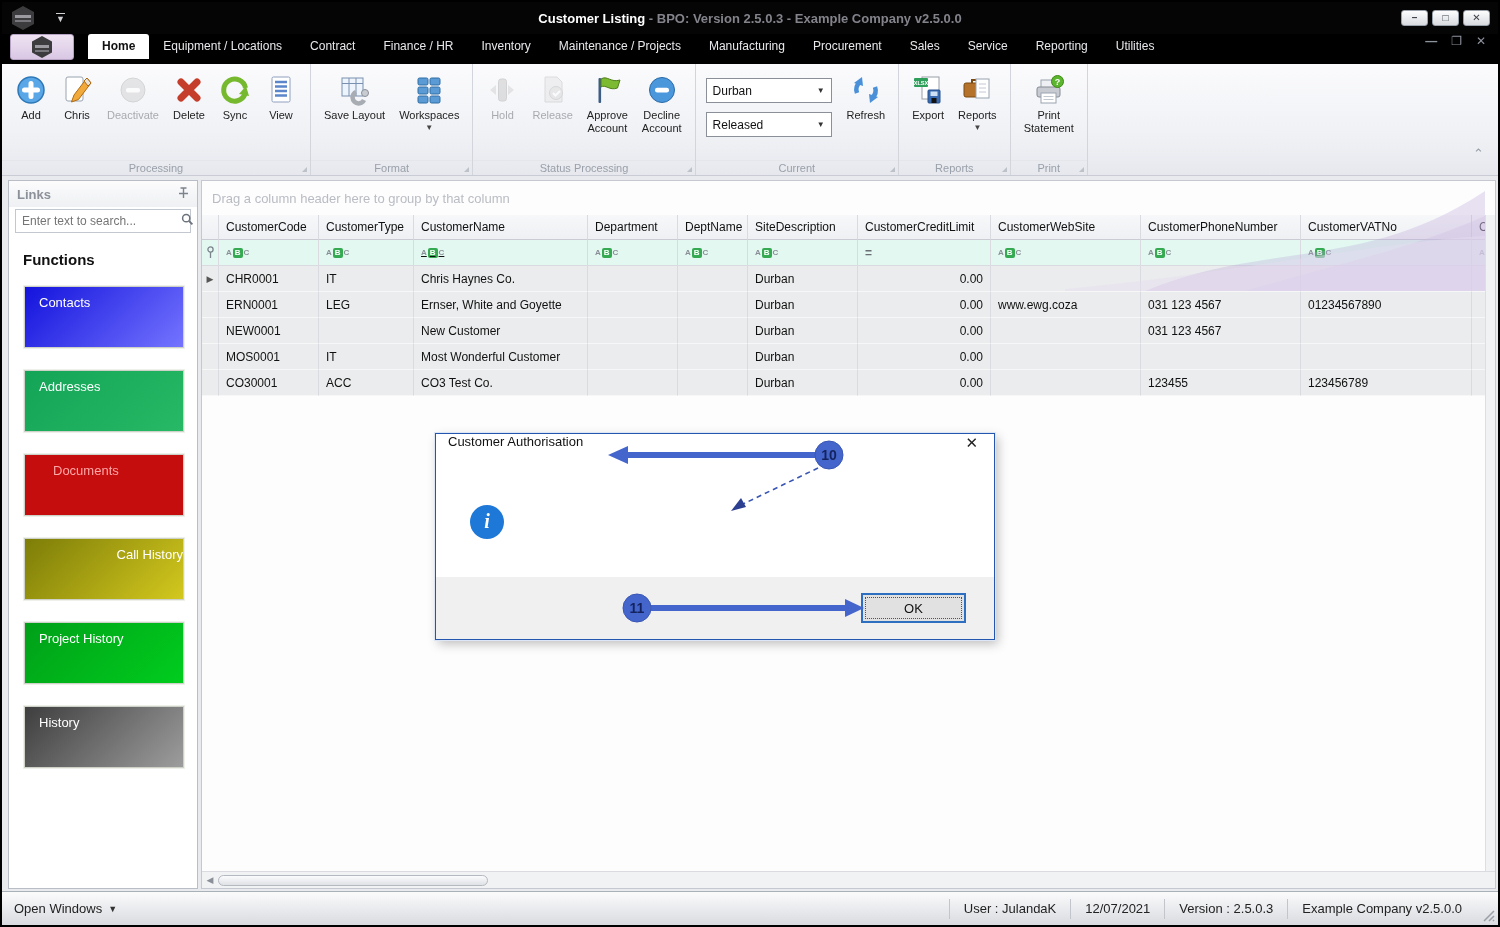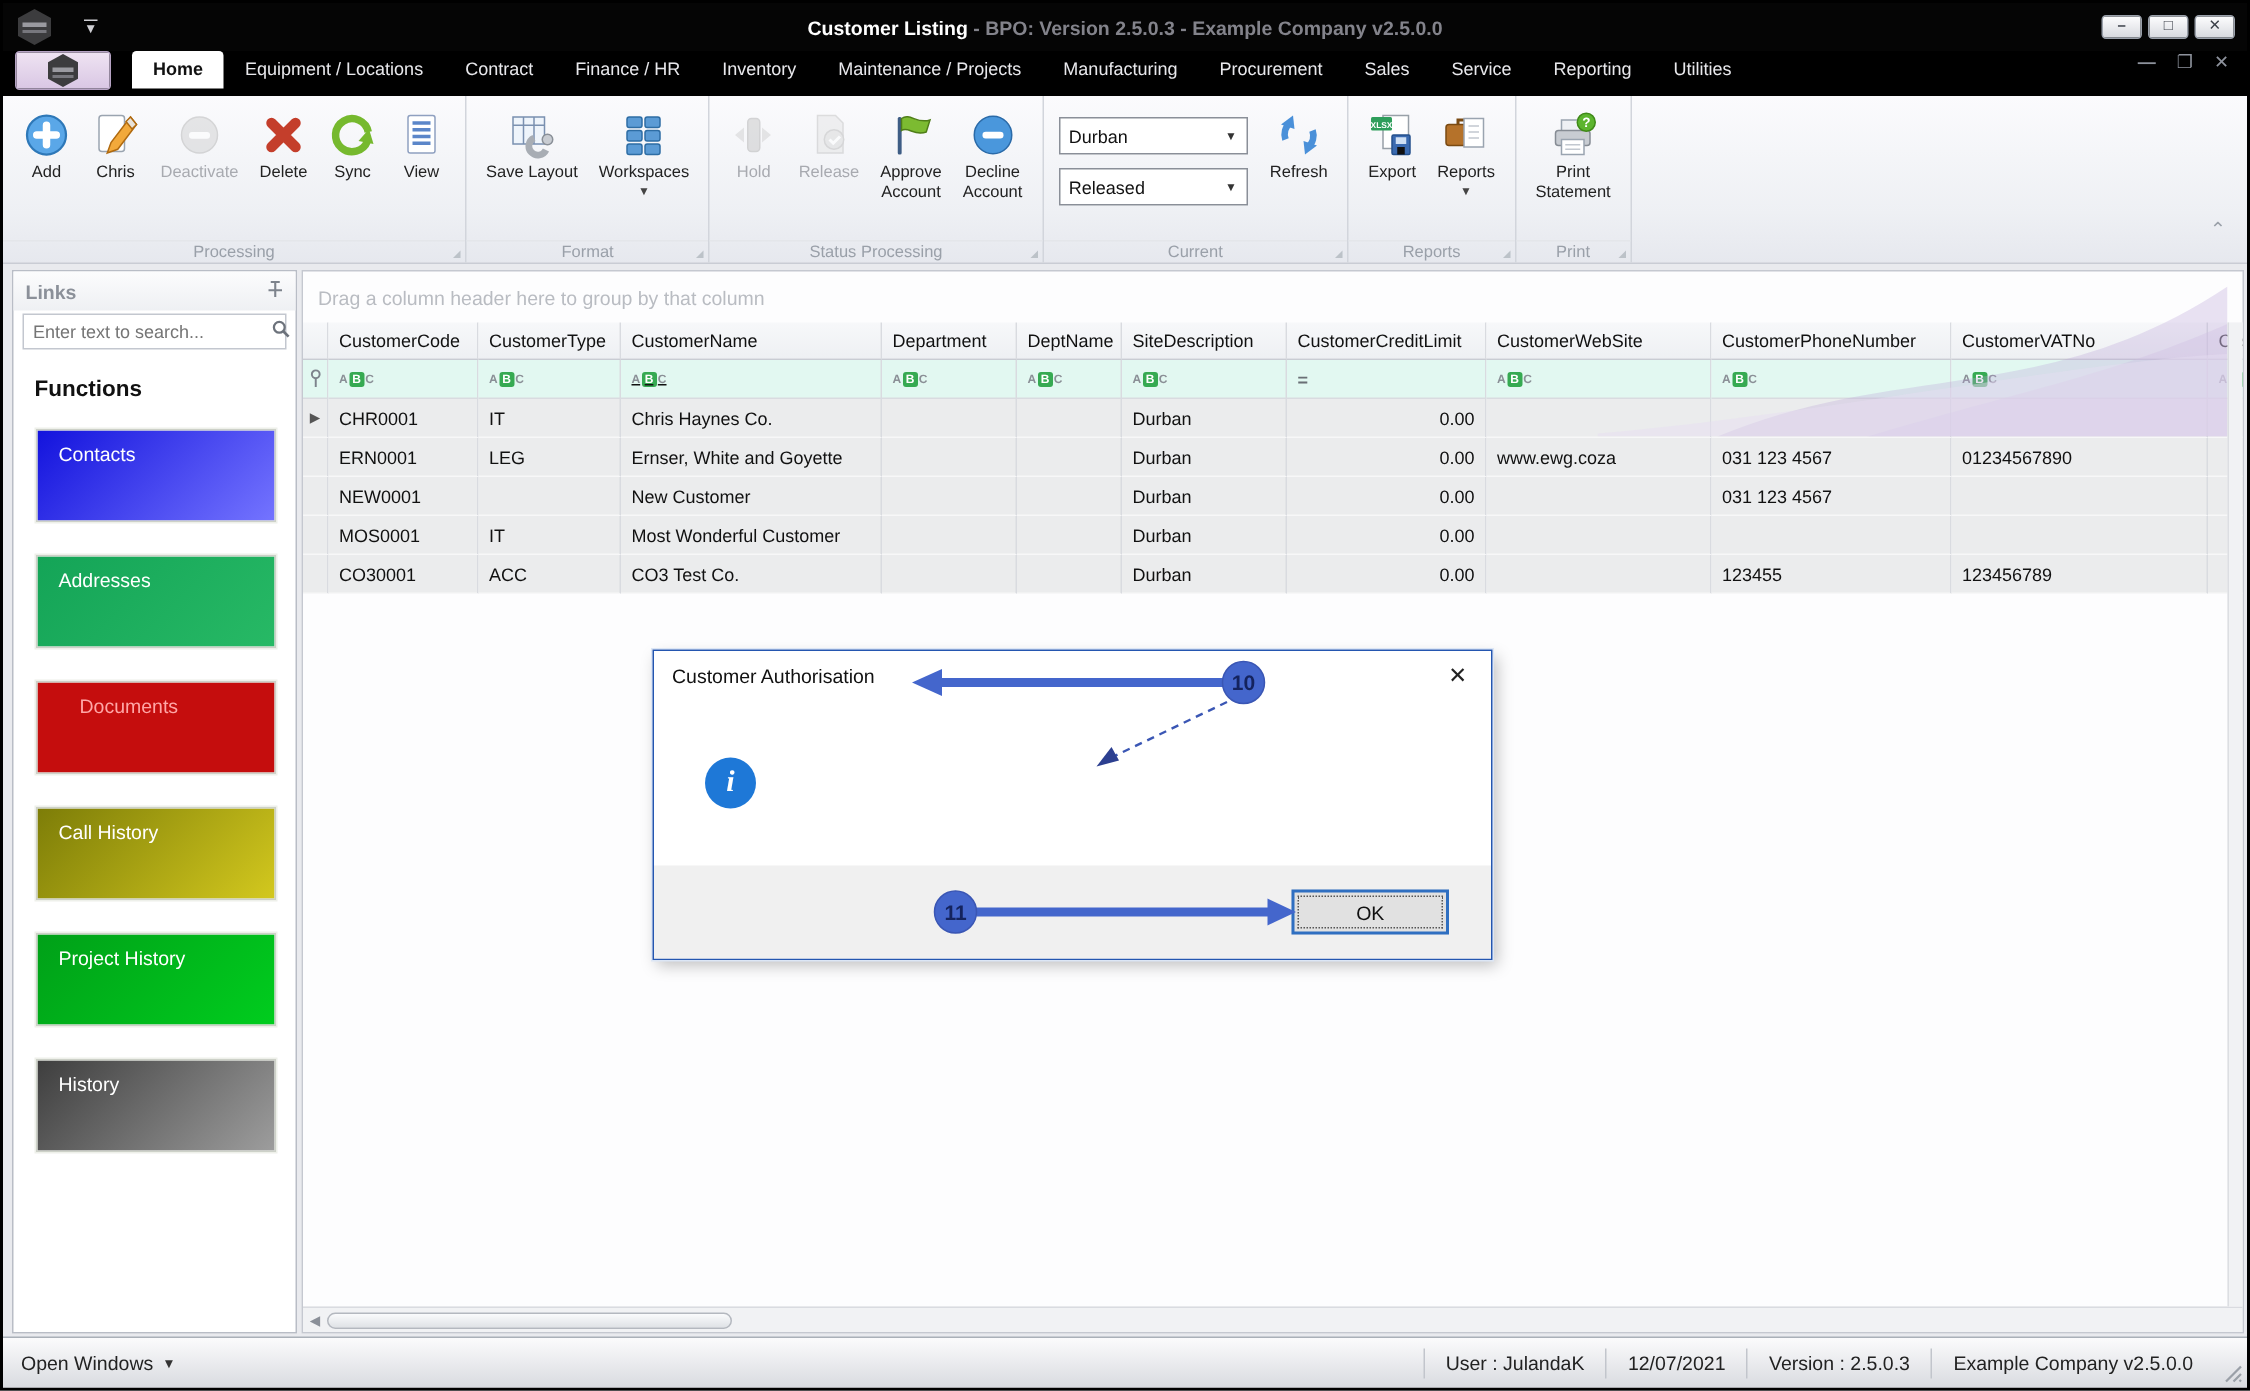--- a/index.html
+++ b/index.html
@@ -81,21 +81,21 @@
   
   .statusbar { height:34px; flex:0 0 auto; background:linear-gradient(#fbfbfc,#d9dbe0); border-top:1px solid #aab0b8; display:flex; align-items:center; font-size:13px; color:#222; position:relative; }
   .sb-left { margin-left:12px; display:flex; align-items:center; gap:6px; }
   .sb-left .dd { font-size:9px; color:#333; }
   .sb-right { margin-left:auto; display:flex; height:100%; align-items:center; margin-right:22px; }
   .sb-seg { padding:0 14px; border-left:1px solid #c2c5cc; height:20px; display:flex; align-items:center; }
   .grip { position:absolute; right:3px; bottom:3px; }
 
   
   .dialog { position:absolute; left:433px; top:431px; width:560px; height:207px; background:#fff; border:1px solid #2456b0; box-shadow:0 0 0 1px #dce6f5, 3px 4px 10px rgba(0,0,0,.25); display:flex; flex-direction:column; z-index:50; }
-  .dlg-title { height:32px; display:flex; align-items:center; padding:12px 12px; font-size:13px; color:#111; flex:0 0 auto; }
+  .dlg-title { height:32px; display:flex; align-items:flex-start; padding:0 12px; font-size:13px; color:#111; flex:0 0 auto; }
   .dlg-close { margin-left:auto; font-size:15px; color:#222; padding:0 4px; }
   .dlg-body { flex:1; display:flex; align-items:center; padding:0 20px 0 34px; gap:16px; }
   .info-icon { width:34px; height:34px; border-radius:50%; background:#1e78d7; color:#fff; flex:0 0 auto; display:flex; align-items:center; justify-content:center; font-weight:bold; font-size:20px; font-family:"Liberation Serif",serif; font-style:italic; }
   .dlg-msg { font-size:13.5px; color:#111; }
   .dlg-footer { height:62px; background:#f0f0f0; flex:0 0 auto; display:flex; align-items:center; justify-content:flex-end; padding-right:28px; }
   .ok-btn { width:105px; height:30px; background:#e1e1e1; border:2px solid #2f6fc1; font-size:13px; color:#111; position:relative; font-family:inherit; }
   .ok-btn:after { content:""; position:absolute; inset:2px; border:1px dotted #555; }
 
   .annot { position:absolute; inset:0; pointer-events:none; z-index:60; }
 </style>
@@ -330,21 +330,21 @@
         <span class="mag"><svg width="13" height="13" viewBox="0 0 13 13">
               <circle cx="5.2" cy="5.2" r="3.6" fill="none" stroke="#6d737c" stroke-width="1.5"></circle>
               <path d="M8 8l3.4 3.4" stroke="#6d737c" stroke-width="1.8"></path>
             </svg></span>
       </div>
       <div class="sb-funcs">Functions</div>
       <div id="funcbtns">
           <div class="funcbtn" style="background: linear-gradient(135deg, rgb(19, 19, 221), rgb(116, 116, 255)); color: rgb(255, 255, 255);">Contacts</div>
           <div class="funcbtn" style="background: linear-gradient(135deg, rgb(20, 164, 87), rgb(39, 185, 101)); color: rgb(255, 255, 255);">Addresses</div>
           <div class="funcbtn" style="background: linear-gradient(135deg, rgb(197, 13, 13), rgb(197, 13, 13)); color: rgb(255, 166, 166); padding-left: 28px;">Documents</div>
-          <div class="funcbtn" style="background: linear-gradient(135deg, rgb(125, 125, 8), rgb(211, 200, 30)); color: rgb(255, 255, 255);">Call History</div>
+          <div class="funcbtn" style="background: linear-gradient(135deg, rgb(125, 125, 8), rgb(211, 200, 30)); color: rgb(255, 255, 255); text-align: right;">Call History</div>
           <div class="funcbtn" style="background: linear-gradient(135deg, rgb(0, 160, 24), rgb(0, 205, 30)); color: rgb(255, 255, 255);">Project History</div>
           <div class="funcbtn" style="background: linear-gradient(135deg, rgb(62, 62, 62), rgb(157, 157, 157)); color: rgb(255, 255, 255);">History</div>
         </div>
     </div>
 
     <div class="gridarea">
       <svg class="wave" width="420" height="110" viewBox="0 0 420 110">
         <path d="M80 110 C200 60 300 90 420 10 L420 110 Z" fill="#b9a3d6" opacity="0.30"></path>
         <path d="M180 110 C280 80 340 70 420 35 L420 110 Z" fill="#cdbce2" opacity="0.35"></path>
         <path d="M0 108 C150 95 320 60 420 55 L420 110 L0 110 Z" fill="#e6ddf1" opacity="0.45"></path>

